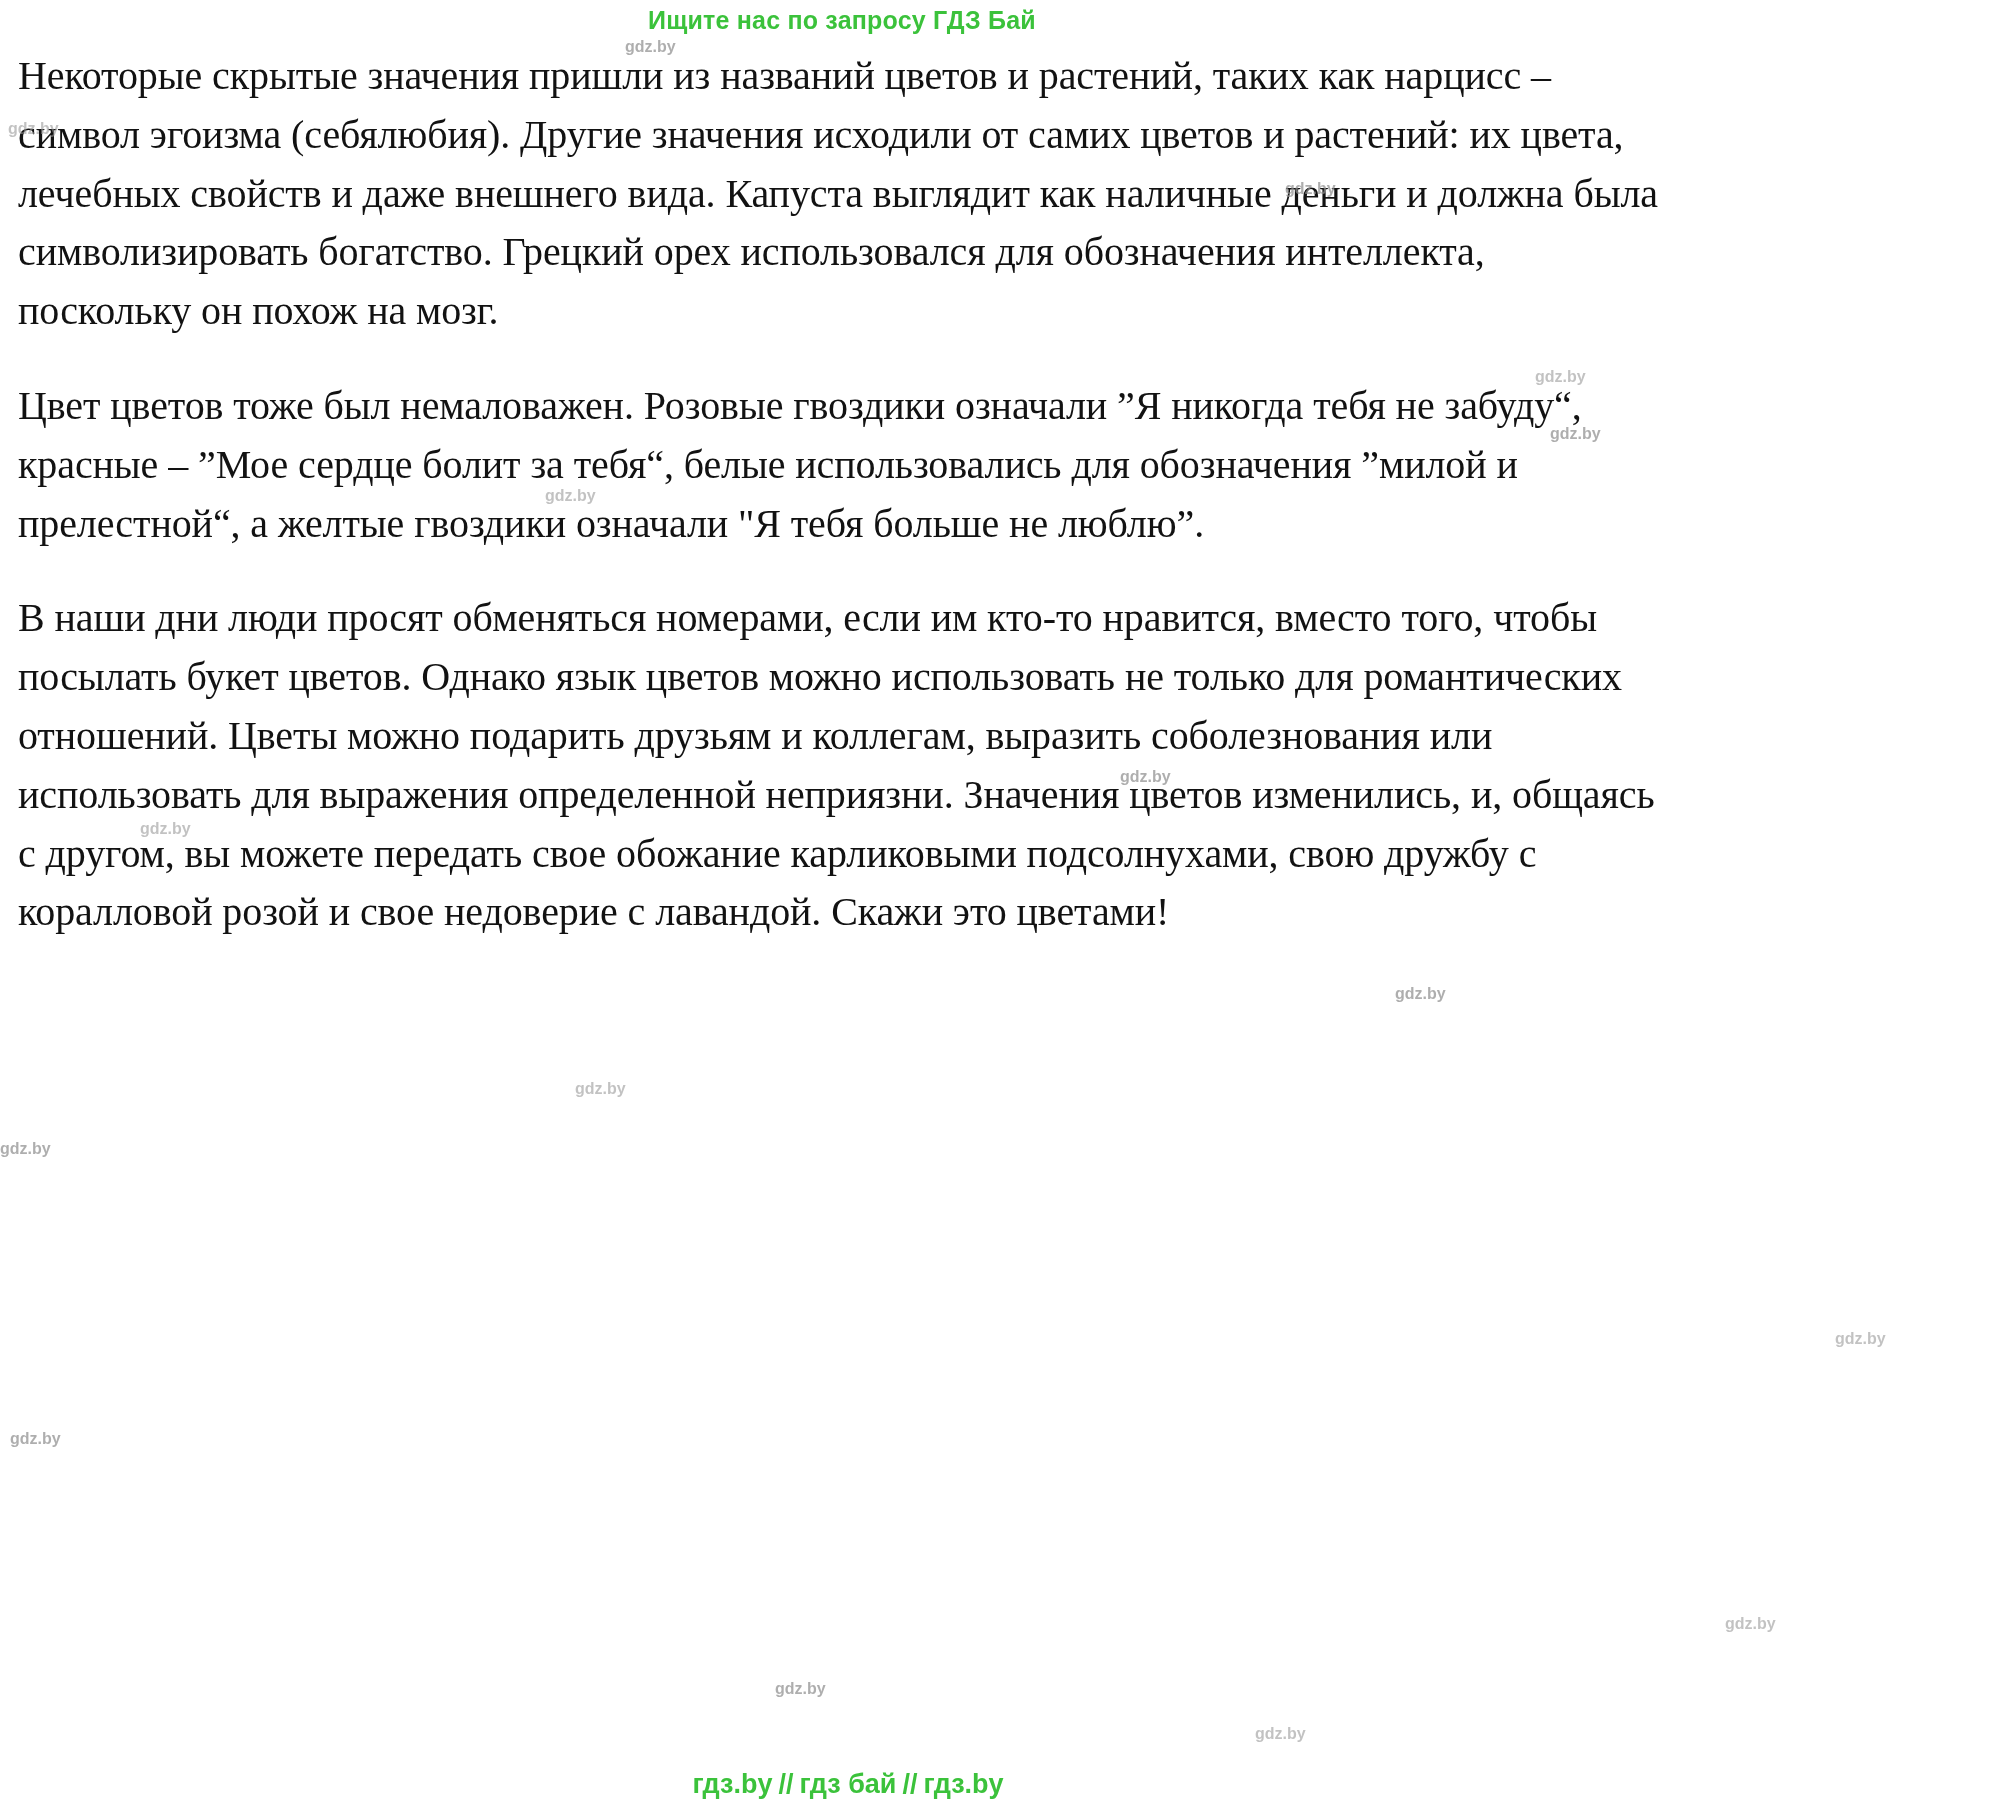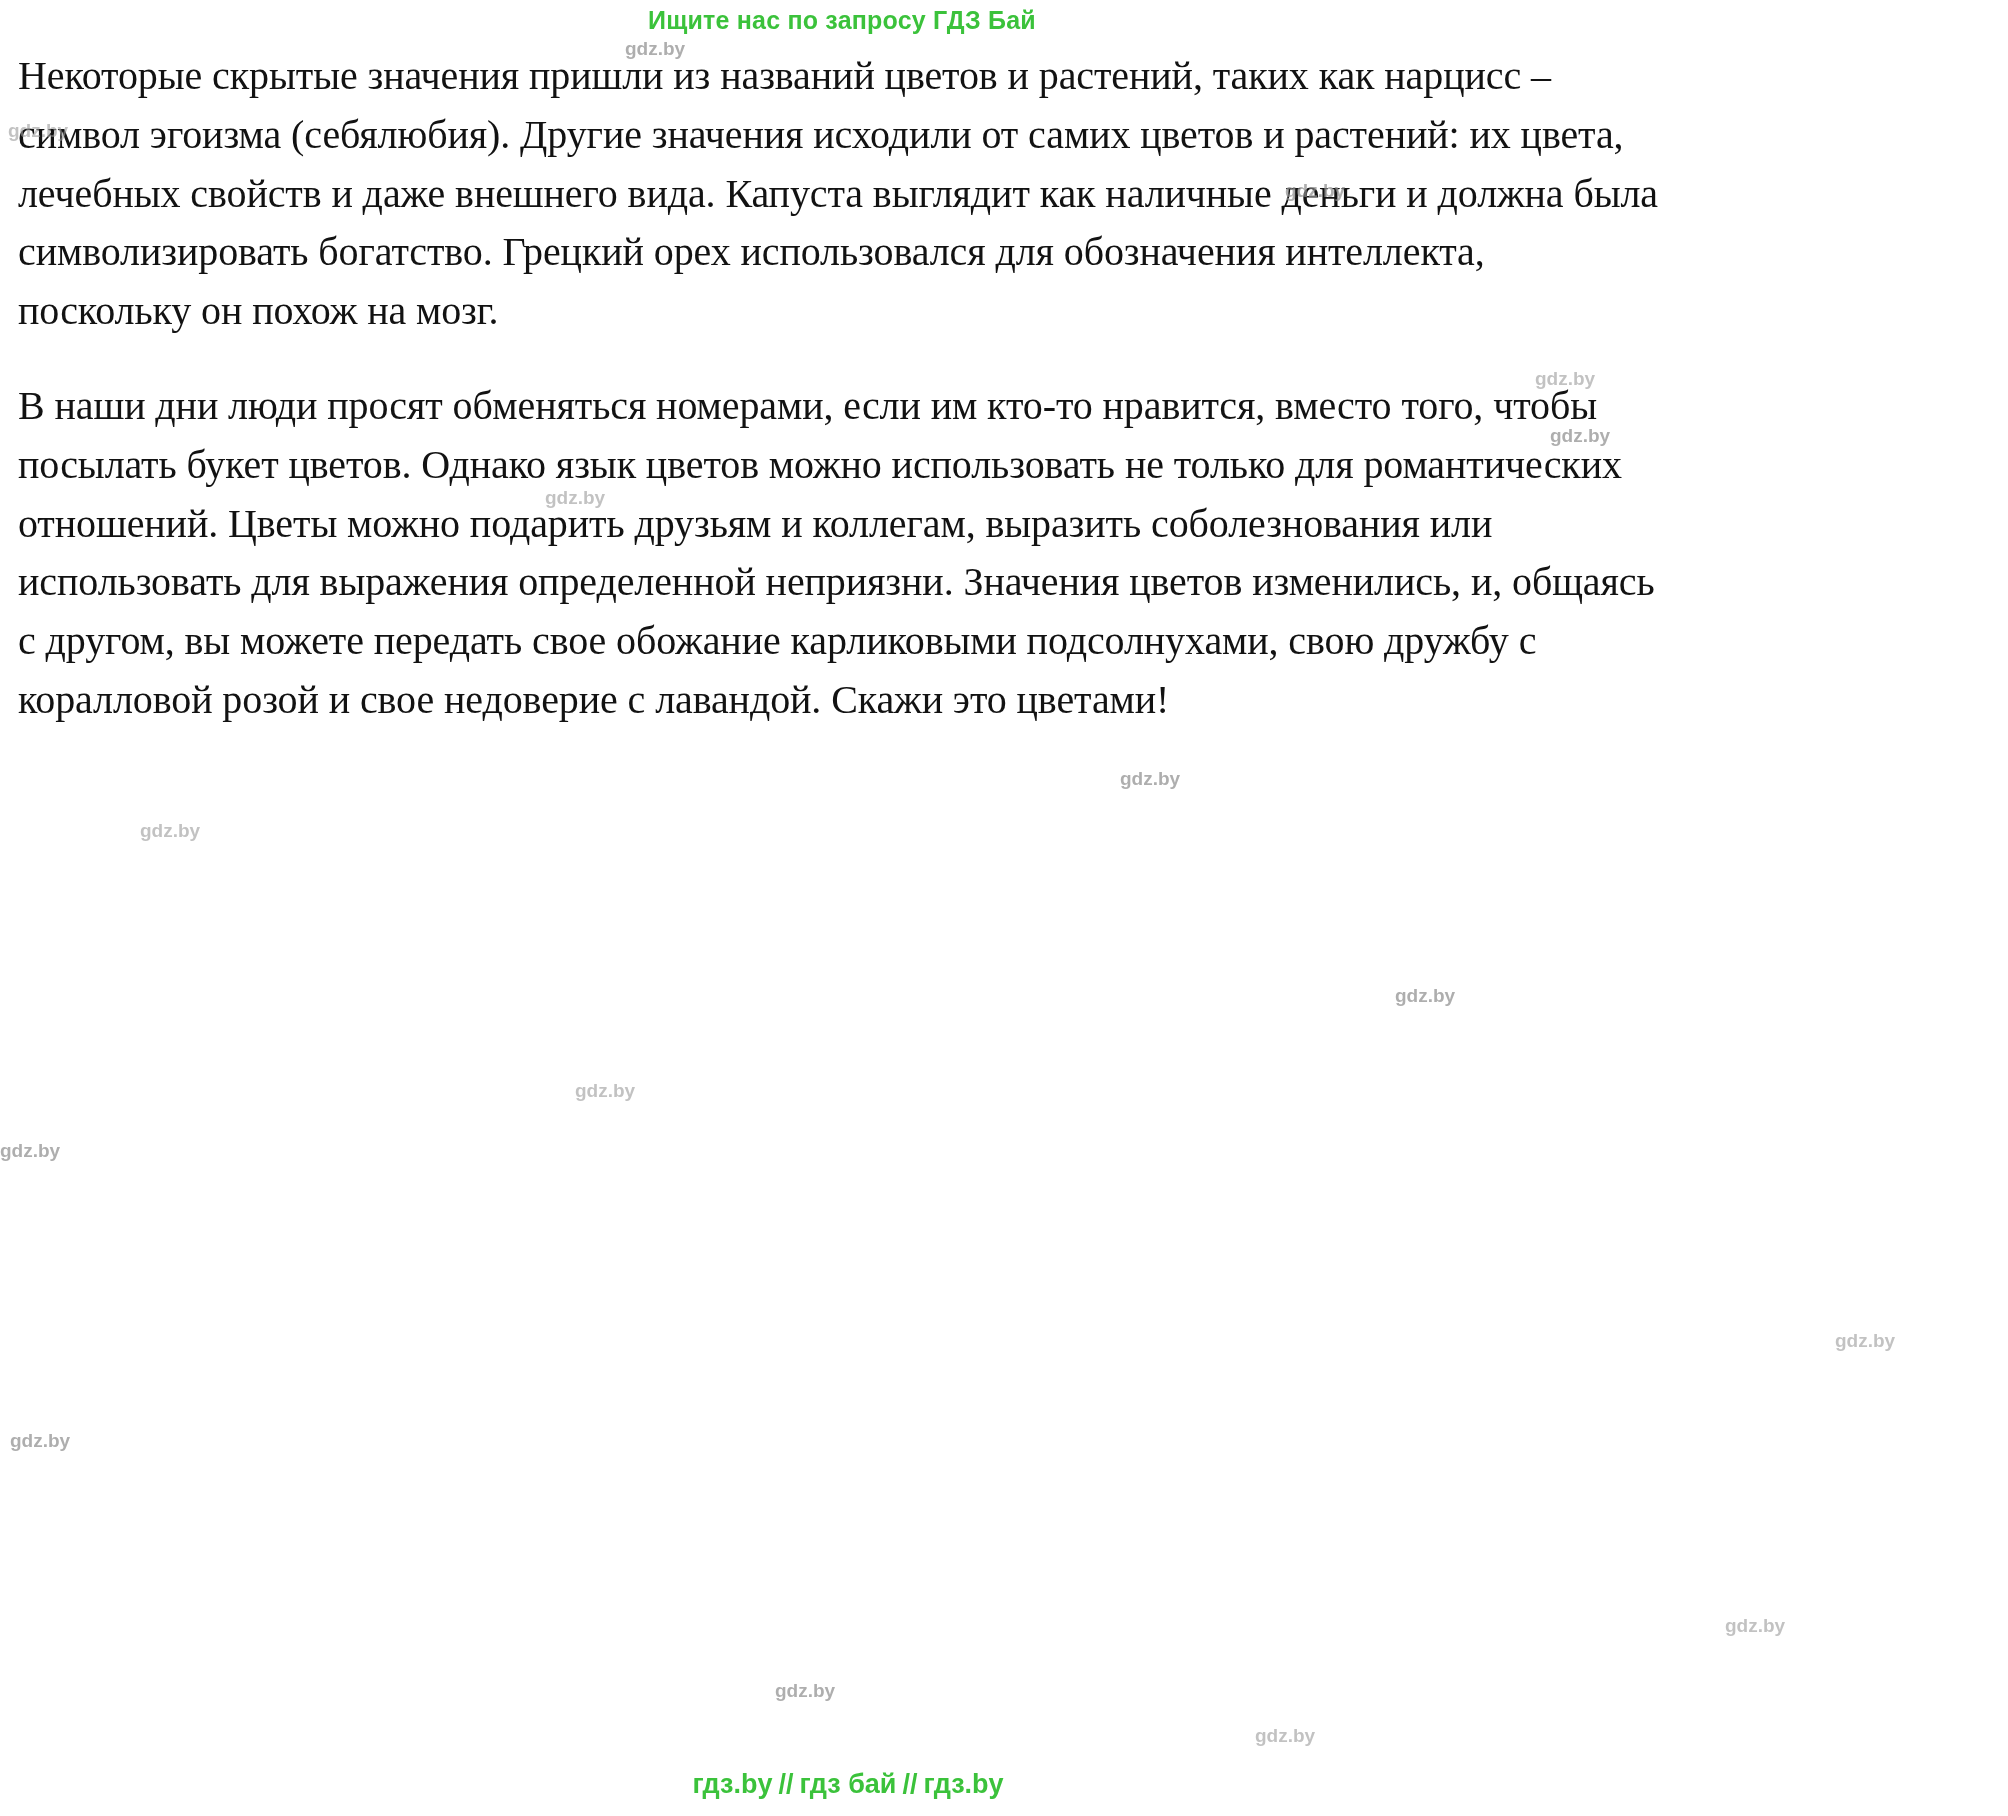--- a/index.html
+++ b/index.html
@@ -62,21 +62,21 @@
     color: #3bc23b;
     z-index: 3;
   }
   .footer span.sep {
     color: #3bc23b;
     padding: 0 6px;
   }
   .wm {
     position: absolute;
     font-family: "Liberation Sans", sans-serif;
-    font-size: 19px;
+    font-size: 16px;
     font-weight: bold;
     color: #8f8f8f;
     opacity: 0.72;
     z-index: 5;
     pointer-events: none;
     white-space: nowrap;
   }
   .wm.light {
     color: #9a9a9a;
     opacity: 0.6;
@@ -84,20 +84,21 @@
 </style>
 </head>
 <body>
 
 <div class="page">
 
   <div class="top-banner">Ищите нас по запросу ГДЗ Бай</div>
 
   <div class="content">
     <p class="para">Некоторые скрытые значения пришли из названий цветов и растений, таких как нарцисс – символ эгоизма (себялюбия). Другие значения исходили от самих цветов и растений: их цвета, лечебных свойств и даже внешнего вида. Капуста выглядит как наличные деньги и должна была символизировать богатство. Грецкий орех использовался для обозначения интеллекта, поскольку он похож на мозг.</p>
+    <p class="para">Цвет цветов тоже был немаловажен. Розовые гвоздики означали ”Я никогда тебя не забуду“, красные – ”Мое сердце болит за тебя“, белые использовались для обозначения ”милой и прелестной“, а желтые гвоздики означали "Я тебя больше не люблю”.</p>
     <p class="para">В наши дни люди просят обменяться номерами, если им кто-то нравится, вместо того, чтобы посылать букет цветов. Однако язык цветов можно использовать не только для романтических отношений. Цветы можно подарить друзьям и коллегам, выразить соболезнования или использовать для выражения определенной неприязни. Значения цветов изменились, и, общаясь с другом, вы можете передать свое обожание карликовыми подсолнухами, свою дружбу с коралловой розой и свое недоверие с лавандой. Скажи это цветами!</p>
   </div>
 
   <div class="footer">
     <span>гдз.by</span><span class="sep">//</span><span>гдз бай</span><span class="sep">//</span><span>гдз.by</span>
   </div>
 
   <div id="watermark-layer">
       <div class="wm" style="left: 625px; top: 38px;">gdz.by</div>
       <div class="wm light" style="left: 8px; top: 120px;">gdz.by</div>

